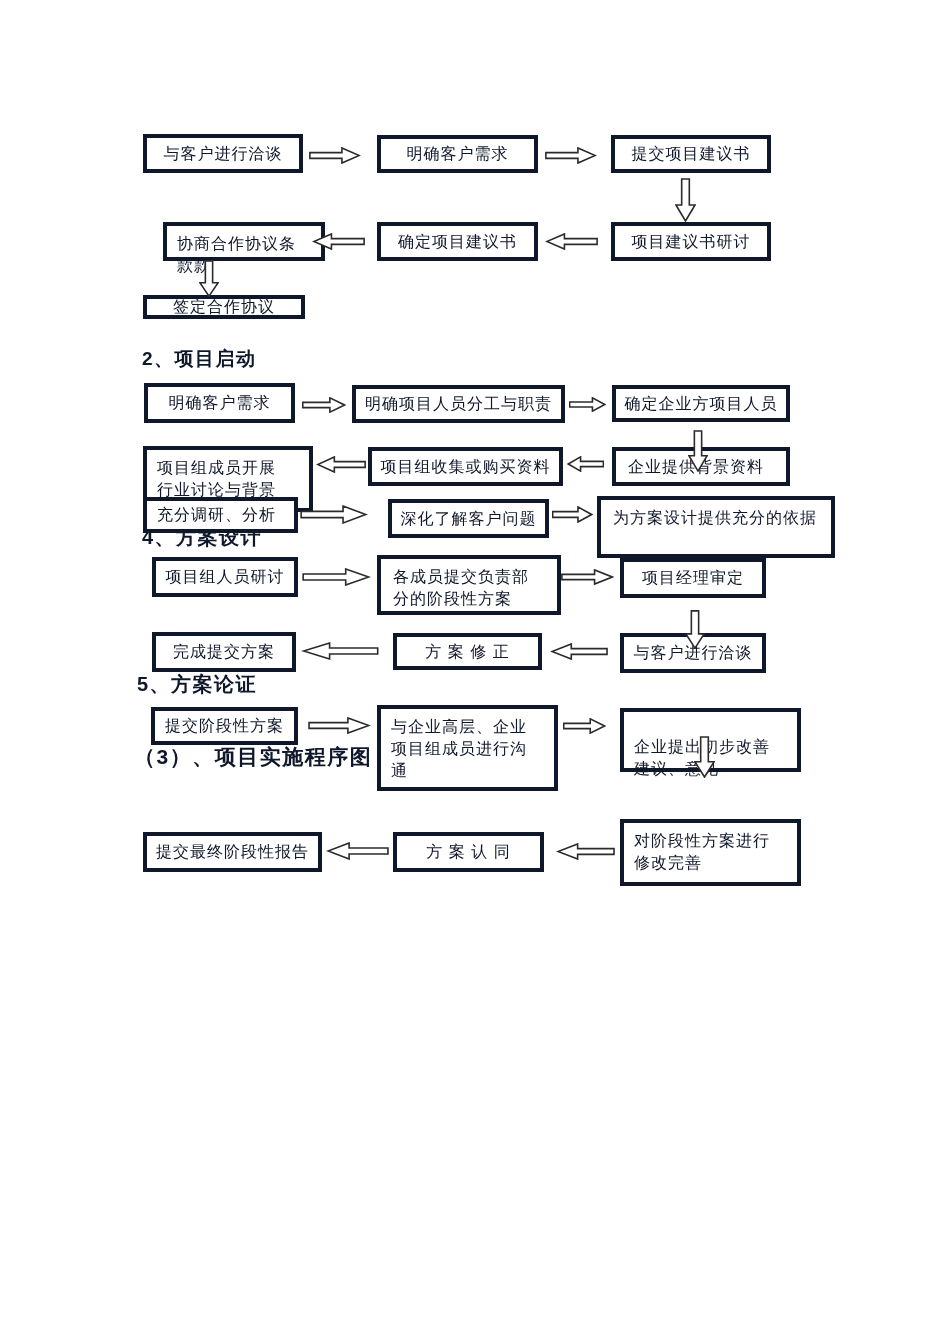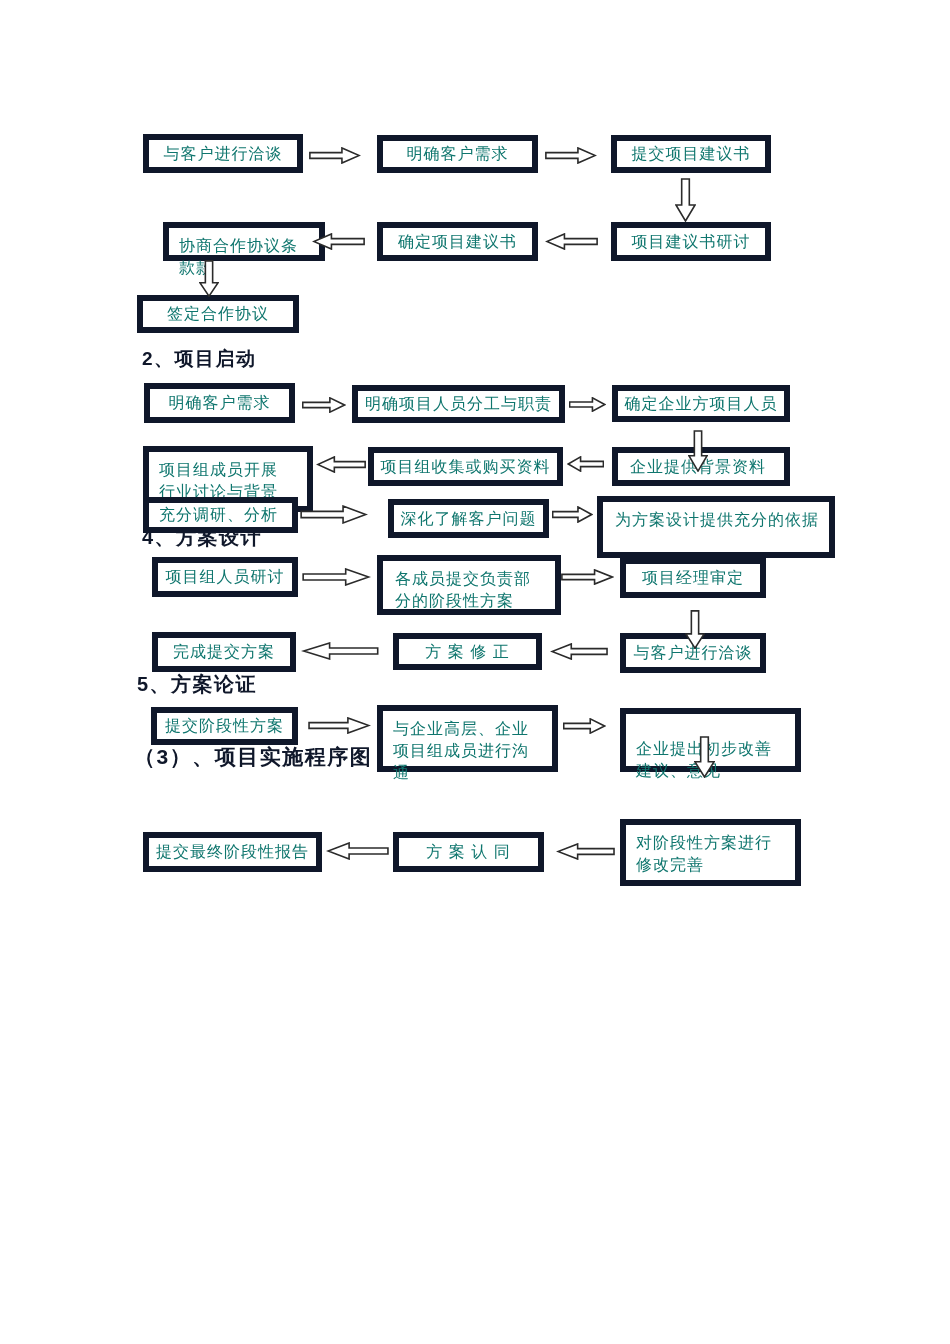--- a/index.html
+++ b/index.html
@@ -2,26 +2,26 @@
 <html><head>
 <meta charset="utf-8">
 <style>
   * { margin:0; padding:0; box-sizing:border-box; }
   html,body { background:#ffffff; }
   body { font-family:"Liberation Sans", sans-serif; color:#000; }
   .page { position:relative; width:950px; height:1344px; background:#fff; overflow:hidden; }
 
   .node {
     position:absolute;
-    border:6px solid #0f172a;
+    border:4px solid #0f172a;
     background:#fff;
     font-size:16px;
     letter-spacing:1px;
     line-height:22px;
-    color:#0f766e;
+    color:#0f172a;
     z-index:1;
   }
   .node.center { display:flex; align-items:center; justify-content:center; text-align:center; }
   .node.ml { display:flex; align-items:center; padding-left:12px; }
   .node.tl { padding:6px 20px 0 10px; }
   .node.overflowing { overflow:visible;margin-left:20px; }
 
   .heading {
     position:absolute;
     font-weight:bold;
@@ -63,21 +63,21 @@
   <div class="node center" style="left:377px;top:222px;width:161px;height:39px">确定项目建议书</div>
   <svg class="arr" style="left:545px;top:233px;width:53px;height:17px" viewBox="0 0 60 18" preserveAspectRatio="none">
       <polygon vector-effect="non-scaling-stroke" points="59,6 22,6 22,1 2,9 22,17 22,12 59,12"></polygon>
     </svg>
   <div class="node center" style="left:611px;top:222px;width:160px;height:39px">项目建议书研讨</div>
 
   <svg class="arr z3" style="left:199px;top:260px;width:20px;height:37px" viewBox="0 0 22 44" preserveAspectRatio="none">
       <polygon vector-effect="non-scaling-stroke" points="7,1 7,27 1,27 11,43 21,27 15,27 15,1"></polygon>
     </svg>
 
-  <div class="node center" style="left:137px;top:295px;width:162px;height:38px">签定合作协议</div>
+  <div class="node center" style="left:143px;top:295px;width:162px;height:24px">签定合作协议</div>
 
   <div class="heading" style="left:142px;top:346px;font-size:19px">2、项目启动</div>
 
   <div class="node center" style="left:144px;top:383px;width:151px;height:40px">明确客户需求</div>
   <svg class="arr" style="left:302px;top:397px;width:44px;height:16px" viewBox="0 0 60 18" preserveAspectRatio="none">
       <polygon vector-effect="non-scaling-stroke" points="1,6 38,6 38,1 58,9 38,17 38,12 1,12"></polygon>
     </svg>
   <div class="node center" style="left:352px;top:385px;width:213px;height:38px">明确项目人员分工与职责</div>
   <svg class="arr" style="left:569px;top:397px;width:37px;height:15px" viewBox="0 0 60 18" preserveAspectRatio="none">
       <polygon vector-effect="non-scaling-stroke" points="1,6 38,6 38,1 58,9 38,17 38,12 1,12"></polygon>
@@ -133,21 +133,21 @@
       <polygon vector-effect="non-scaling-stroke" points="59,6 22,6 22,1 2,9 22,17 22,12 59,12"></polygon>
     </svg>
   <div class="node center" style="left:620px;top:633px;width:146px;height:40px">与客户进行洽谈</div>
 
   <div class="heading" style="left:137px;top:671px">5、方案论证</div>
 
   <div class="node center" style="left:151px;top:707px;width:147px;height:38px">提交阶段性方案</div>
   <svg class="arr" style="left:308px;top:717px;width:63px;height:17px" viewBox="0 0 60 18" preserveAspectRatio="none">
       <polygon vector-effect="non-scaling-stroke" points="1,6 38,6 38,1 58,9 38,17 38,12 1,12"></polygon>
     </svg>
-  <div class="node tl" style="left:377px;top:705px;width:181px;height:67px;padding:7px 12px 0 10px">与企业高层、企业项目组成员进行沟通</div>
+  <div class="node tl" style="left:377px;top:705px;width:181px;height:86px;padding:7px 12px 0 10px">与企业高层、企业项目组成员进行沟通</div>
   <svg class="arr" style="left:563px;top:718px;width:43px;height:16px" viewBox="0 0 60 18" preserveAspectRatio="none">
       <polygon vector-effect="non-scaling-stroke" points="1,6 38,6 38,1 58,9 38,17 38,12 1,12"></polygon>
     </svg>
   <div class="node tl" style="left:620px;top:708px;width:181px;height:64px;padding:24px 12px 0 10px">企业提出初步改善建议、意见</div>
 
   <div class="heading z4" style="left:134px;top:743px;font-size:21px">（3）、项目实施程序图</div>
 
   <svg class="arr z3" style="left:694px;top:736px;width:21px;height:42px" viewBox="0 0 22 44" preserveAspectRatio="none">
       <polygon vector-effect="non-scaling-stroke" points="7,1 7,27 1,27 11,43 21,27 15,27 15,1"></polygon>
     </svg>

